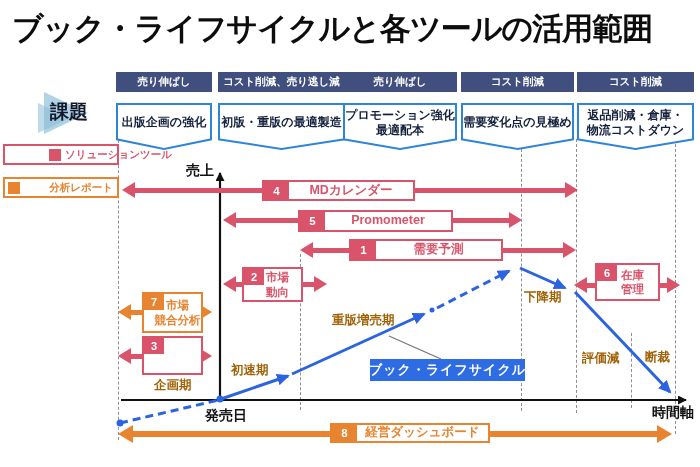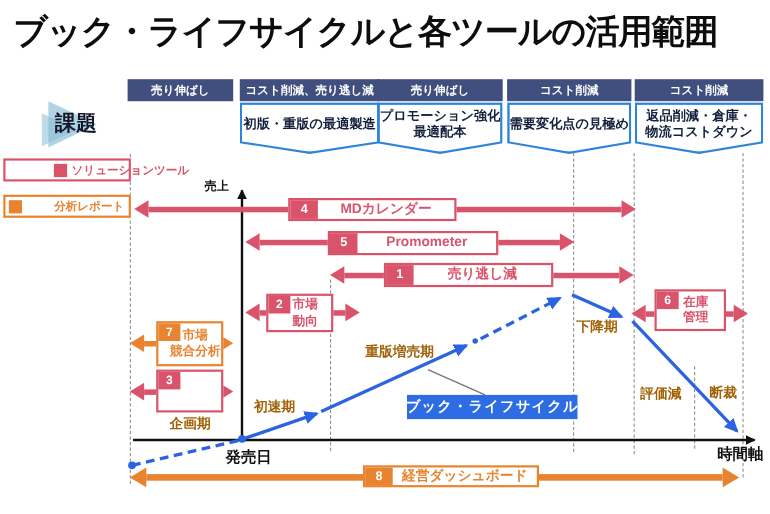--- a/index.html
+++ b/index.html
@@ -6,21 +6,21 @@
   #canvas{
     position:relative;width:700px;height:467px;overflow:hidden;background:#fff;
     font-family:"Liberation Sans","DejaVu Sans",sans-serif;
   }
   .abs{position:absolute;}
   
   .title{left:12px;top:8px;width:690px;font-size:31px;font-weight:bold;color:#0d0d0d;letter-spacing:-1px;white-space:nowrap;}
   
   .banner{top:72px;z-index:4;}
   .bh{height:20px;background:var(--navy,#404f7d);color:#fff;font-size:10.5px;font-weight:bold;
-      display:flex;align-items:center;justify-content:center;white-space:nowrap;margin-bottom:1px;}
+      display:flex;align-items:center;justify-content:center;white-space:nowrap;margin-bottom:11px;}
   .bb{position:relative;height:47px;background:var(--banner-border,#2e85d8);
       clip-path:polygon(0 0,100% 0,100% 79%,50% 100%,0 79%);}
   .bbi{position:absolute;left:2px;right:2px;top:2px;bottom:2px;background:#fff;
       clip-path:polygon(0 0,100% 0,100% 78%,50% 100%,0 78%);
       display:flex;align-items:center;justify-content:center;text-align:center;
       white-space:pre-line;font-weight:bold;font-size:12px;line-height:1.2;
       color:var(--banner-text,#14213d);padding-bottom:8px;}
   
   .kadai-tri{width:0;height:0;z-index:1;}
   .t1{left:44px;top:92px;border-top:21px solid transparent;border-bottom:21px solid transparent;border-left:44px solid rgba(167,206,226,0.9);}
@@ -74,20 +74,23 @@
 <div id="canvas">
 
   <div class="abs title">ブック・ライフサイクルと各ツールの活用範囲</div>
 
   <div class="abs kadai-tri t1"></div>
   <div class="abs kadai-tri t2"></div>
   <div class="abs kadai-label">課題</div>
 
   <div class="abs banner" style="left:116px;width:96px;">
     <div class="bh">売り伸ばし</div>
+    <div class="bb">
+        <div class="bbi">出版企画の強化</div>
+      </div>
   </div>
   <div class="abs banner" style="left:218px;width:127px;">
     <div class="bh">コスト削減、売り逃し減</div>
     <div class="bb">
         <div class="bbi">初版・重版の最適製造</div>
       </div>
   </div>
   <div class="abs banner" style="left:343px;width:114px;">
     <div class="bh">売り伸ばし</div>
     <div class="bb">
@@ -192,21 +195,21 @@
   <div class="abs tbox" style="left:262px;top:180px;width:153px;height:21px;">
     <span class="num">4</span>
     <span class="lbl">MDカレンダー</span>
   </div>
   <div class="abs tbox" style="left:298px;top:210px;width:155px;height:22px;">
     <span class="num">5</span>
     <span class="lbl">Promometer</span>
   </div>
   <div class="abs tbox" style="left:349px;top:239px;width:154px;height:22px;">
     <span class="num">1</span>
-    <span class="lbl">売り逃し減</span>
+    <span class="lbl">需要予測</span>
   </div>
   <div class="tbox corner" style="left:242px;top:267px;width:61px;height:35px;">
     <span class="num">2</span>
     <span class="lbl">市場
 動向</span>
   </div>
   <div class="tbox corner" style="left:595px;top:263px;width:65px;height:38px;">
     <span class="num">6</span>
     <span class="lbl">在庫
 管理</span>
@@ -217,21 +220,21 @@
 競合分析</span>
   </div>
   <div class="tbox corner" style="left:142px;top:336px;width:61px;height:39px;">
     <span class="num">3</span>
   </div>
   <div class="abs tbox orange" style="left:330px;top:423px;width:160px;height:20px;">
     <span class="num">8</span>
     <span class="lbl">経営ダッシュボード</span>
   </div>
 
-  <div class="abs axlabel" style="left:186px;top:162px;font-size:11px;">売上</div>
+  <div class="abs axlabel" style="left:186px;top:162px;font-size:14px;">売上</div>
   <div class="abs axlabel" style="left:205px;top:407px;">発売日</div>
   <div class="abs axlabel" style="left:652px;top:404px;">時間軸</div>
 
   <div class="abs plabel" style="left:154px;top:377px;">企画期</div>
   <div class="abs plabel" style="left:231px;top:362px;">初速期</div>
   <div class="abs plabel" style="left:332px;top:312px;">重版増売期</div>
   <div class="abs plabel" style="left:524px;top:289px;">下降期</div>
   <div class="abs plabel" style="left:582px;top:350px;">評価減</div>
   <div class="abs plabel" style="left:645px;top:349px;">断裁</div>
 

